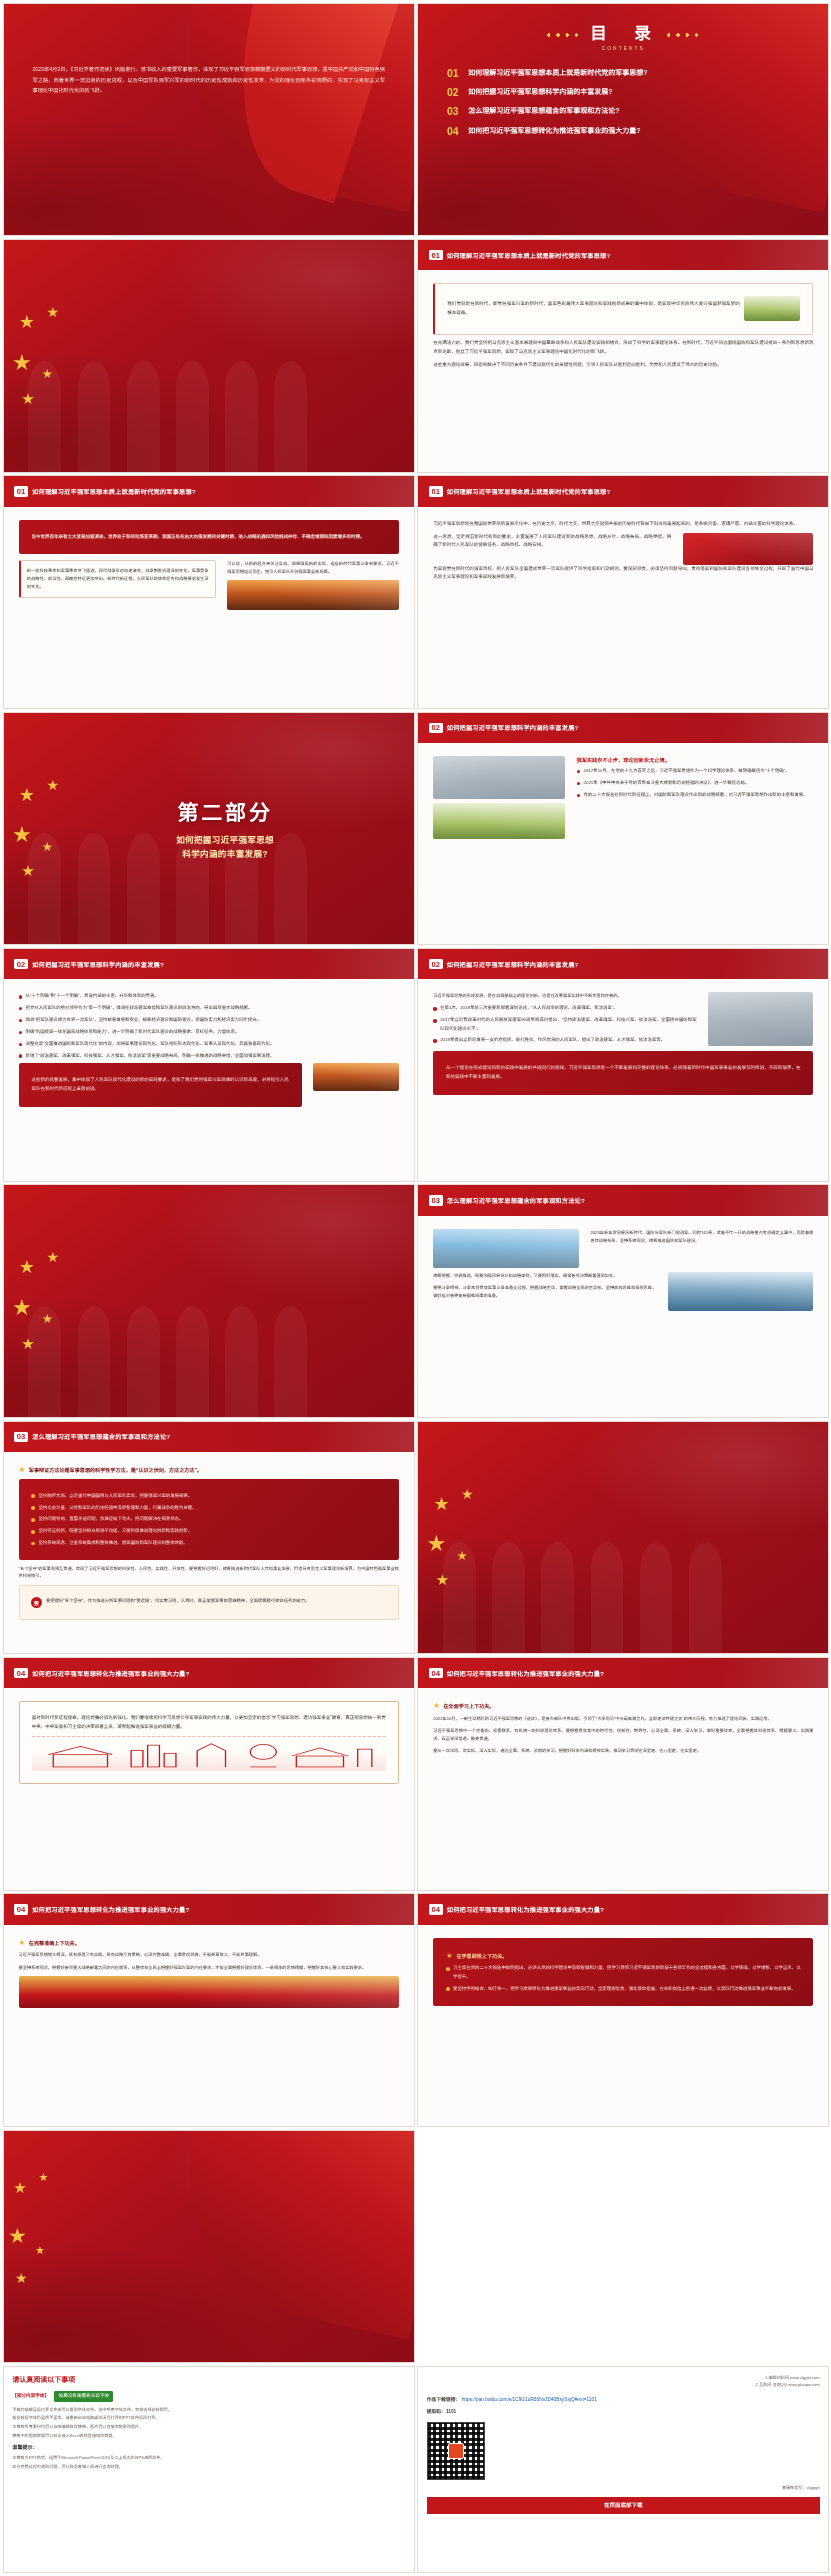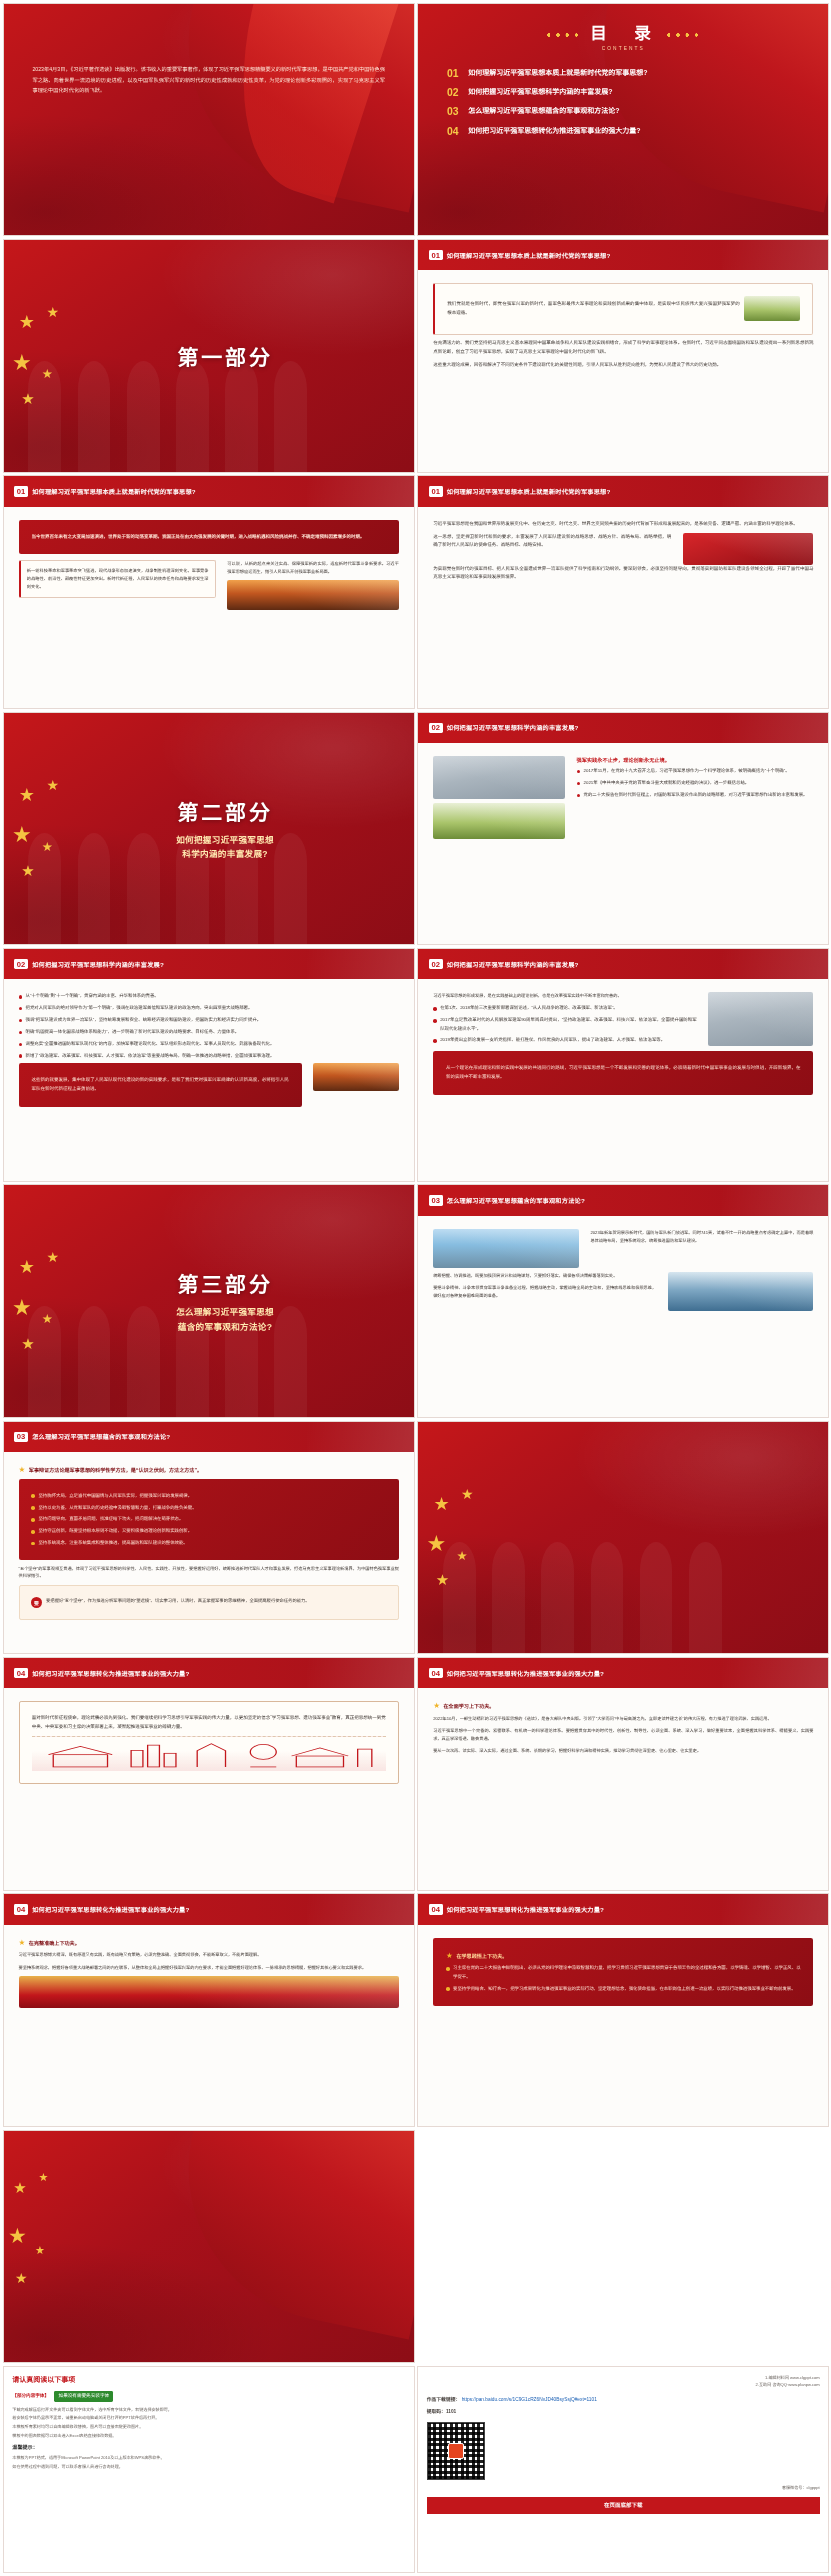--- a/index.html
+++ b/index.html
@@ -305,21 +305,20 @@
           <div class="col" style="left:66%"></div>
       </div>
       <div class="stars-deco">
         <div class="star" style="left:6%;top:8%"><span>★</span></div>
         <div class="star" style="left:30%;top:0%;font-size:14px"><span>★</span></div>
         <div class="star" style="left:0%;top:46%;font-size:22px"><span>★</span></div>
         <div class="star" style="left:26%;top:62%;font-size:12.4px"><span>★</span></div>
         <div class="star" style="left:8%;top:84%;font-size:15px"><span>★</span></div>
       </div>
       <div class="sec-wrap">
-        <div class="sec-num">第一部分</div>
       </div>
     </div>
 
     <div class="slide">
       <div class="white-bg"></div>
       <div class="hdr">
         <span class="num">01</span>
         <span class="t">如何理解习近平强军思想本质上就是新时代党的军事思想?</span>
       </div>
       <div class="body">
@@ -513,25 +512,20 @@
           <div class="col" style="left:42%"></div>
         <div class="col" style="left:54%"></div>
           <div class="col" style="left:66%"></div>
       </div>
       <div class="stars-deco">
         <div class="star" style="left:6%;top:8%"><span>★</span></div>
         <div class="star" style="left:30%;top:0%;font-size:14px"><span>★</span></div>
         <div class="star" style="left:0%;top:46%;font-size:22px"><span>★</span></div>
         <div class="star" style="left:26%;top:62%;font-size:12.4px"><span>★</span></div>
         <div class="star" style="left:8%;top:84%;font-size:15px"><span>★</span></div>
-      </div>
-      <div class="sec-wrap">
-        <div class="sec-num">第三部分</div>
-        <div class="sec-sub" style="white-space:pre-line">怎么理解习近平强军思想
-蕴含的军事观和方法论?</div>
       </div>
     </div>
 
     <div class="slide">
       <div class="white-bg"></div>
       <div class="hdr">
         <span class="num">03</span>
         <span class="t">怎么理解习近平强军思想蕴含的军事观和方法论?</span>
       </div>
       <div class="body">

